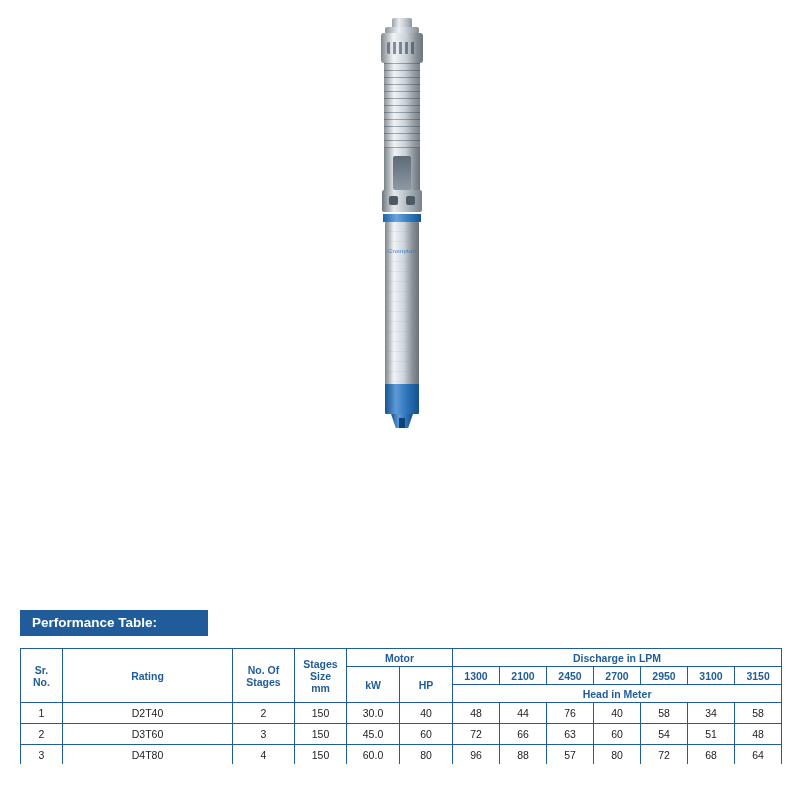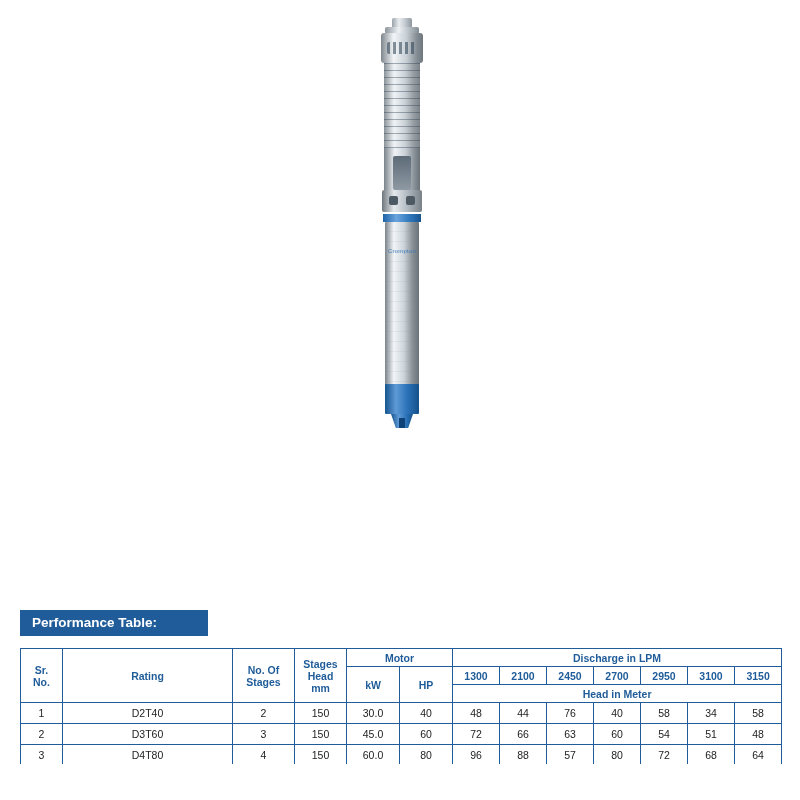--- a/index.html
+++ b/index.html
@@ -214,21 +214,21 @@
             <div>Sr.</div>
             <div>No.</div>
           </th>
           <th rowspan="3">Rating</th>
           <th rowspan="3">
             <div>No. Of</div>
             <div>Stages</div>
           </th>
           <th rowspan="3">
             <div>Stages</div>
-            <div>Head</div>
+            <div>Size</div>
             <div>mm</div>
           </th>
           <th colspan="2" class="hdr-tall">Motor</th>
           <th colspan="7" class="hdr-tall">Discharge in LPM</th>
         </tr>
         <tr>
           <th rowspan="2">kW</th>
           <th rowspan="2">HP</th>
           <th>1300</th>
           <th>2100</th>

